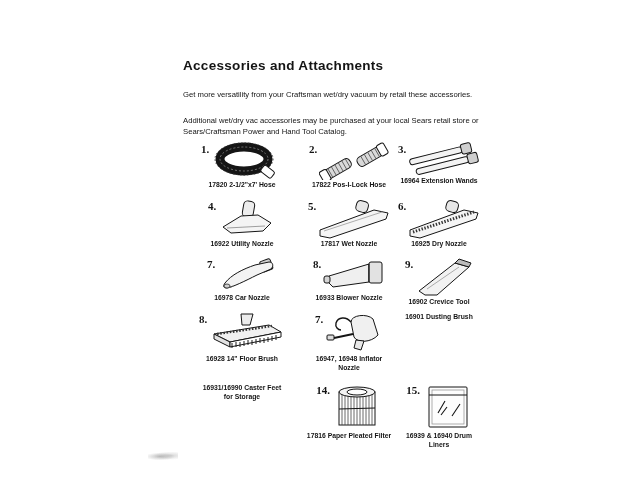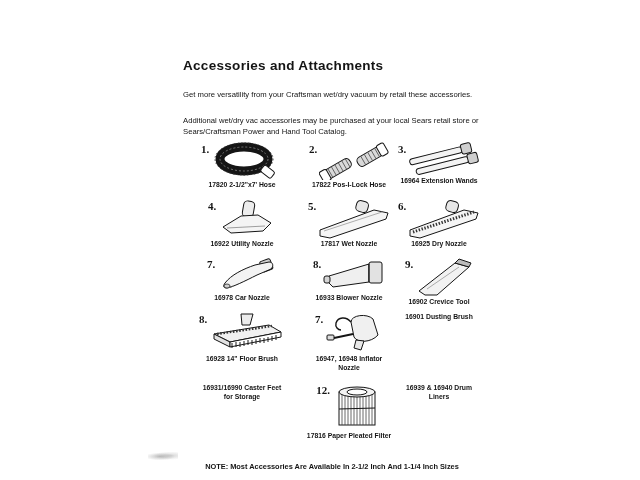--- a/index.html
+++ b/index.html
@@ -221,36 +221,46 @@
     <div class="cell">
       <div class="cap">16901 Dusting Brush</div>
     </div>
 
     <div class="cell">
       <div class="cap">16931/16990 Caster Feet for Storage</div>
     </div>
 
     <div class="cell">
       <div class="art-row">
-        <span class="num">12.</span>
+        <span class="num">14.</span>
         <span>
           <svg width="50" height="48" viewBox="0 0 50 48">
             <rect x="7" y="9" width="36" height="33" fill="#ffffff" stroke="#151515"></rect>
             <path d="M10 9v33M13 9v33M16 9v33M19 9v33M22 9v33M25 9v33M28 9v33M31 9v33M34 9v33M37 9v33M40 9v33" stroke="#444" stroke-width="0.8"></path>
             <line x1="7" y1="26" x2="43" y2="25" stroke="#151515" stroke-width="1.2"></line>
             <ellipse cx="25" cy="9" rx="18" ry="5" fill="#f4f4f4" stroke="#151515"></ellipse>
             <ellipse cx="25" cy="9" rx="10" ry="3" fill="#ffffff" stroke="#151515"></ellipse>
           </svg>
         </span>
       </div>
       <div class="cap">17816 Paper Pleated Filter</div>
     </div>
 
     <div class="cell">
+      <div class="art-row">
+        <span class="num">15.</span>
+        <span>
+          <svg width="50" height="48" viewBox="0 0 50 48">
+            <rect x="7" y="4" width="38" height="40" rx="1" fill="#fdfdfd" stroke="#151515"></rect>
+            <rect x="10" y="7" width="32" height="34" fill="none" stroke="#999" stroke-width="0.8"></rect>
+            <line x1="7" y1="12" x2="45" y2="12" stroke="#151515"></line>
+            <path d="M16 30 L23 18 M19 32 L25 24 M30 33 L38 21" stroke="#151515" stroke-width="1.1"></path>
+          </svg>
+        </span>
+      </div>
       <div class="cap">16939 &amp; 16940 Drum Liners</div>
     </div>
 
   </div>
 
-  <div class="note">NOTE: Most Accessories Are Available In 2-1/2 Inch And 1-1/4 Inch Sizes</div>
 </div>
 
 <div class="smudge"></div>
 
 </body></html>

